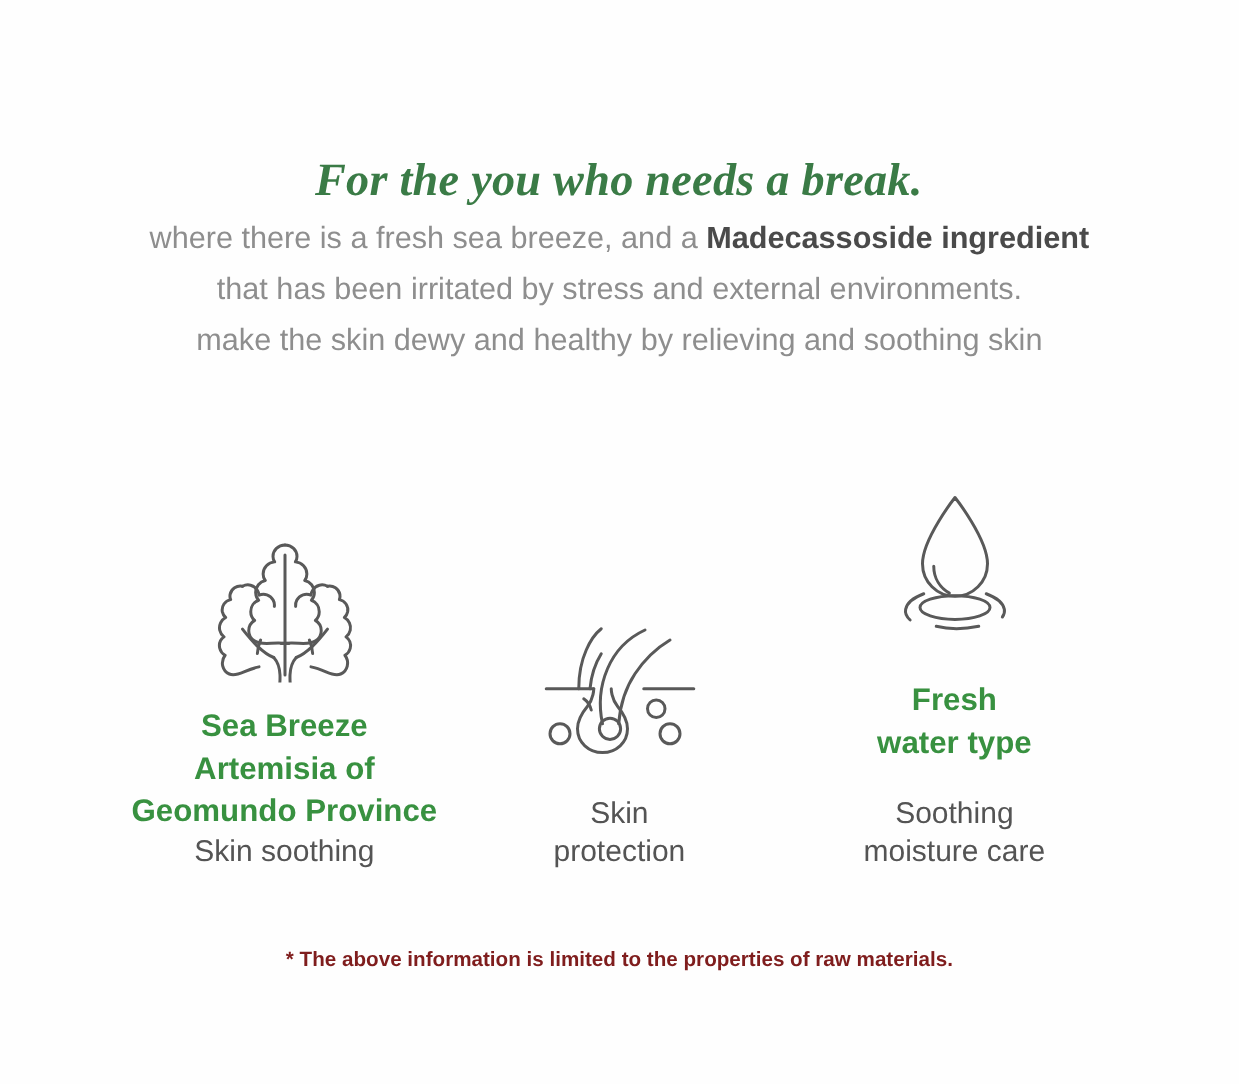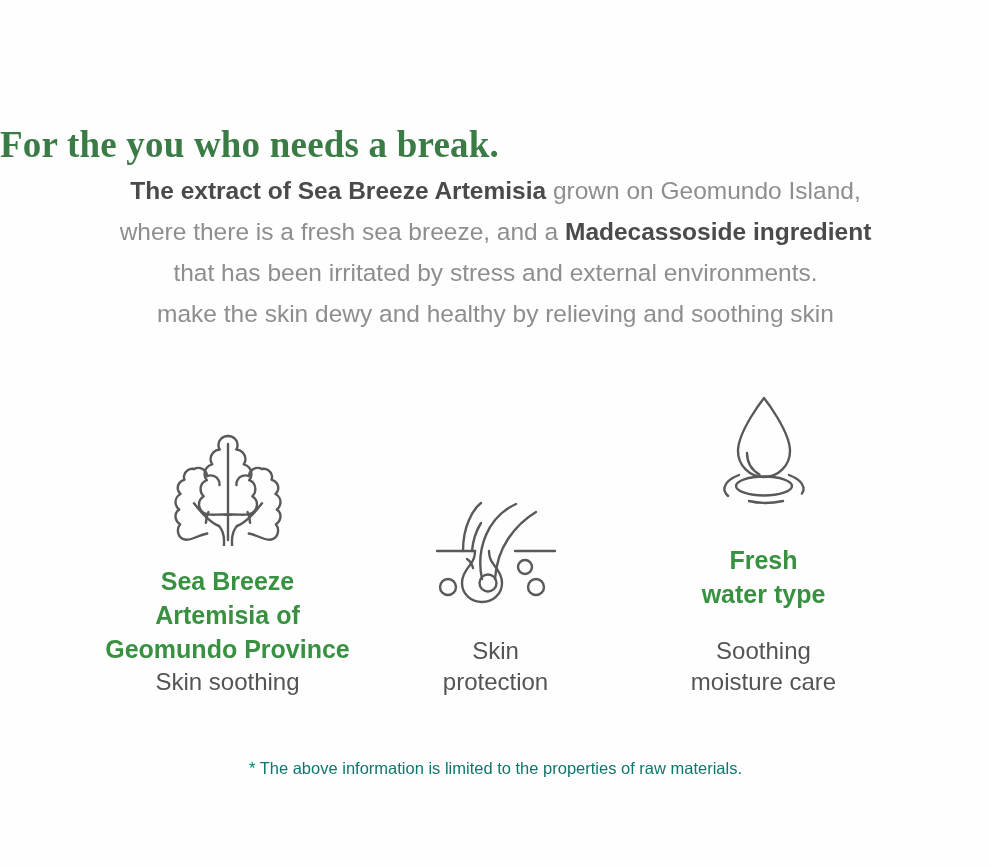--- a/index.html
+++ b/index.html
@@ -22,25 +22,27 @@
     background: #fefefe;
     box-sizing: border-box;
   }
 
   
   .headline {
     position: absolute;
     top: 98px;
     left: 0;
     width: 990px;
+    text-align: center;
     font-family: "Liberation Serif", "DejaVu Serif", serif;
     font-size: 37px;
     line-height: 44px;
     color: #3a7b46;
     letter-spacing: 0.2px;
+    font-style: italic;
   }
 
   
   .lede {
     position: absolute;
     top: 170px;
     left: 50%;
     transform: translateX(-50%);
     width: 860px;
     text-align: center;
@@ -104,35 +106,32 @@
 
   
   .footnote {
     position: absolute;
     top: 757px;
     left: 0;
     width: 991px;
     text-align: center;
     font-size: 16.5px;
     line-height: 22px;
-    color: #0f766e;
-    font-weight: 400;
+    color: #7f1d1d;
+    font-weight: 700;
   }
 </style>
 </head>
 <body>
 
 <div class="page">
 
   <h1 class="headline">For the you who needs a break.</h1>
 
   <div class="lede">
-    <span class="lede-line">
-      <span class="em">The extract of Sea Breeze Artemisia</span><span> grown on Geomundo Island,</span>
-    </span>
     <span class="lede-line">
       <span>where there is a fresh sea breeze, and a </span><span class="em">Madecassoside ingredient</span>
     </span>
     <span class="lede-line">
       <span>that has been irritated by stress and external environments.</span>
     </span>
     <span class="lede-line">
       <span>make the skin dewy and healthy by relieving and soothing skin</span>
     </span>
   </div>

